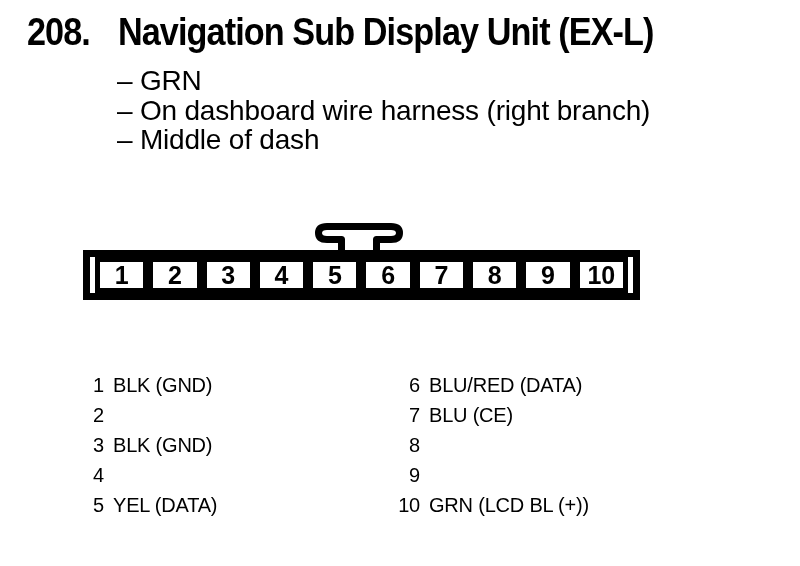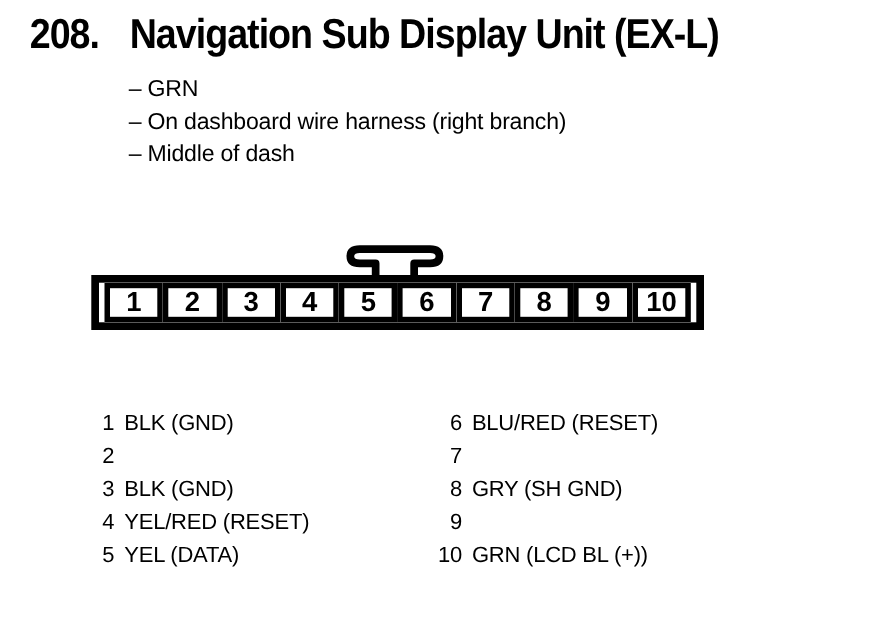--- a/index.html
+++ b/index.html
@@ -23,21 +23,21 @@
     white-space: nowrap;
     transform: scaleX(0.9);
     transform-origin: 0 0;
   }
   .title .title-num { width: 101px; flex: 0 0 auto; }
 
   
   .notes {
     position: absolute;
     left: 117px; top: 66px;
-    font-size: 21px;
+    font-size: 28px;
     line-height: 29.5px;
     letter-spacing: -0.2px;
     white-space: nowrap;
   }
 
   
   .latch {
     position: absolute;
     left: 311px; top: 219px;
     z-index: 1;
@@ -144,39 +144,38 @@
   </div>
   <div class="pin-row">
     <span class="pin-num">2</span>
   </div>
   <div class="pin-row">
     <span class="pin-num">3</span>
     <span class="pin-label">BLK (GND)</span>
   </div>
   <div class="pin-row">
     <span class="pin-num">4</span>
-    <span class="pin-label">YEL/RED (RESET)</span>
   </div>
   <div class="pin-row">
     <span class="pin-num">5</span>
     <span class="pin-label">YEL (DATA)</span>
   </div>
 </div>
 
 <div class="pin-col pin-col-right">
   <div class="pin-row">
     <span class="pin-num">6</span>
-    <span class="pin-label">BLU/RED (RESET)</span>
+    <span class="pin-label">BLU/RED (DATA)</span>
   </div>
   <div class="pin-row">
     <span class="pin-num">7</span>
+    <span class="pin-label">BLU (CE)</span>
   </div>
   <div class="pin-row">
     <span class="pin-num">8</span>
-    <span class="pin-label">GRY (SH GND)</span>
   </div>
   <div class="pin-row">
     <span class="pin-num">9</span>
   </div>
   <div class="pin-row">
     <span class="pin-num">10</span>
     <span class="pin-label">GRN (LCD BL (+))</span>
   </div>
 </div>
 

